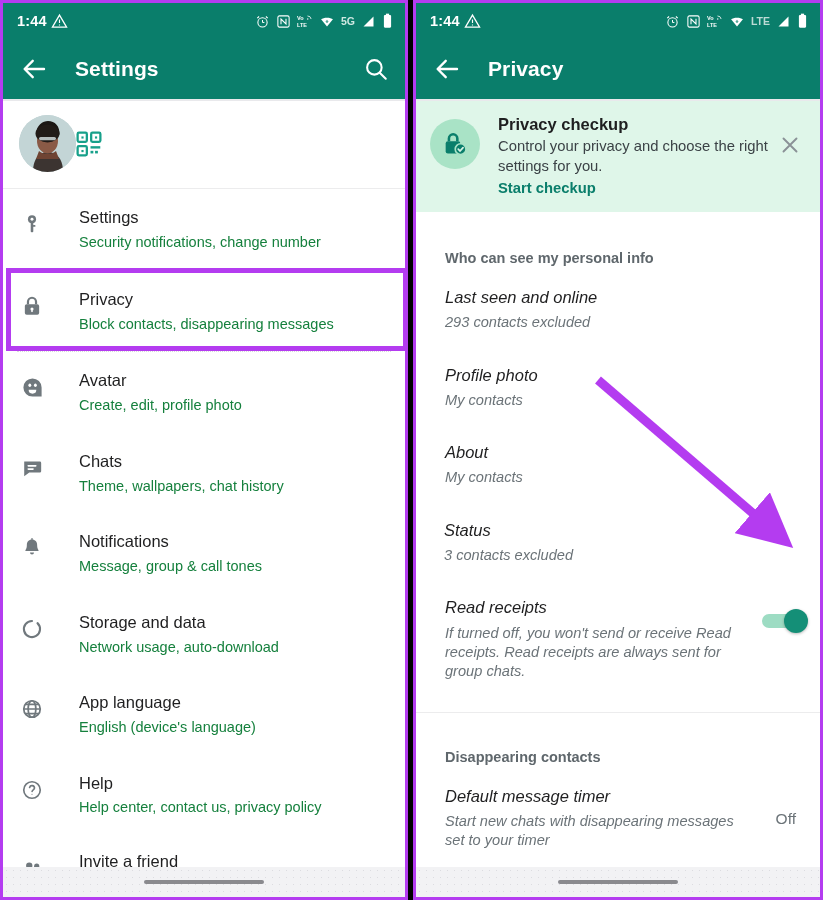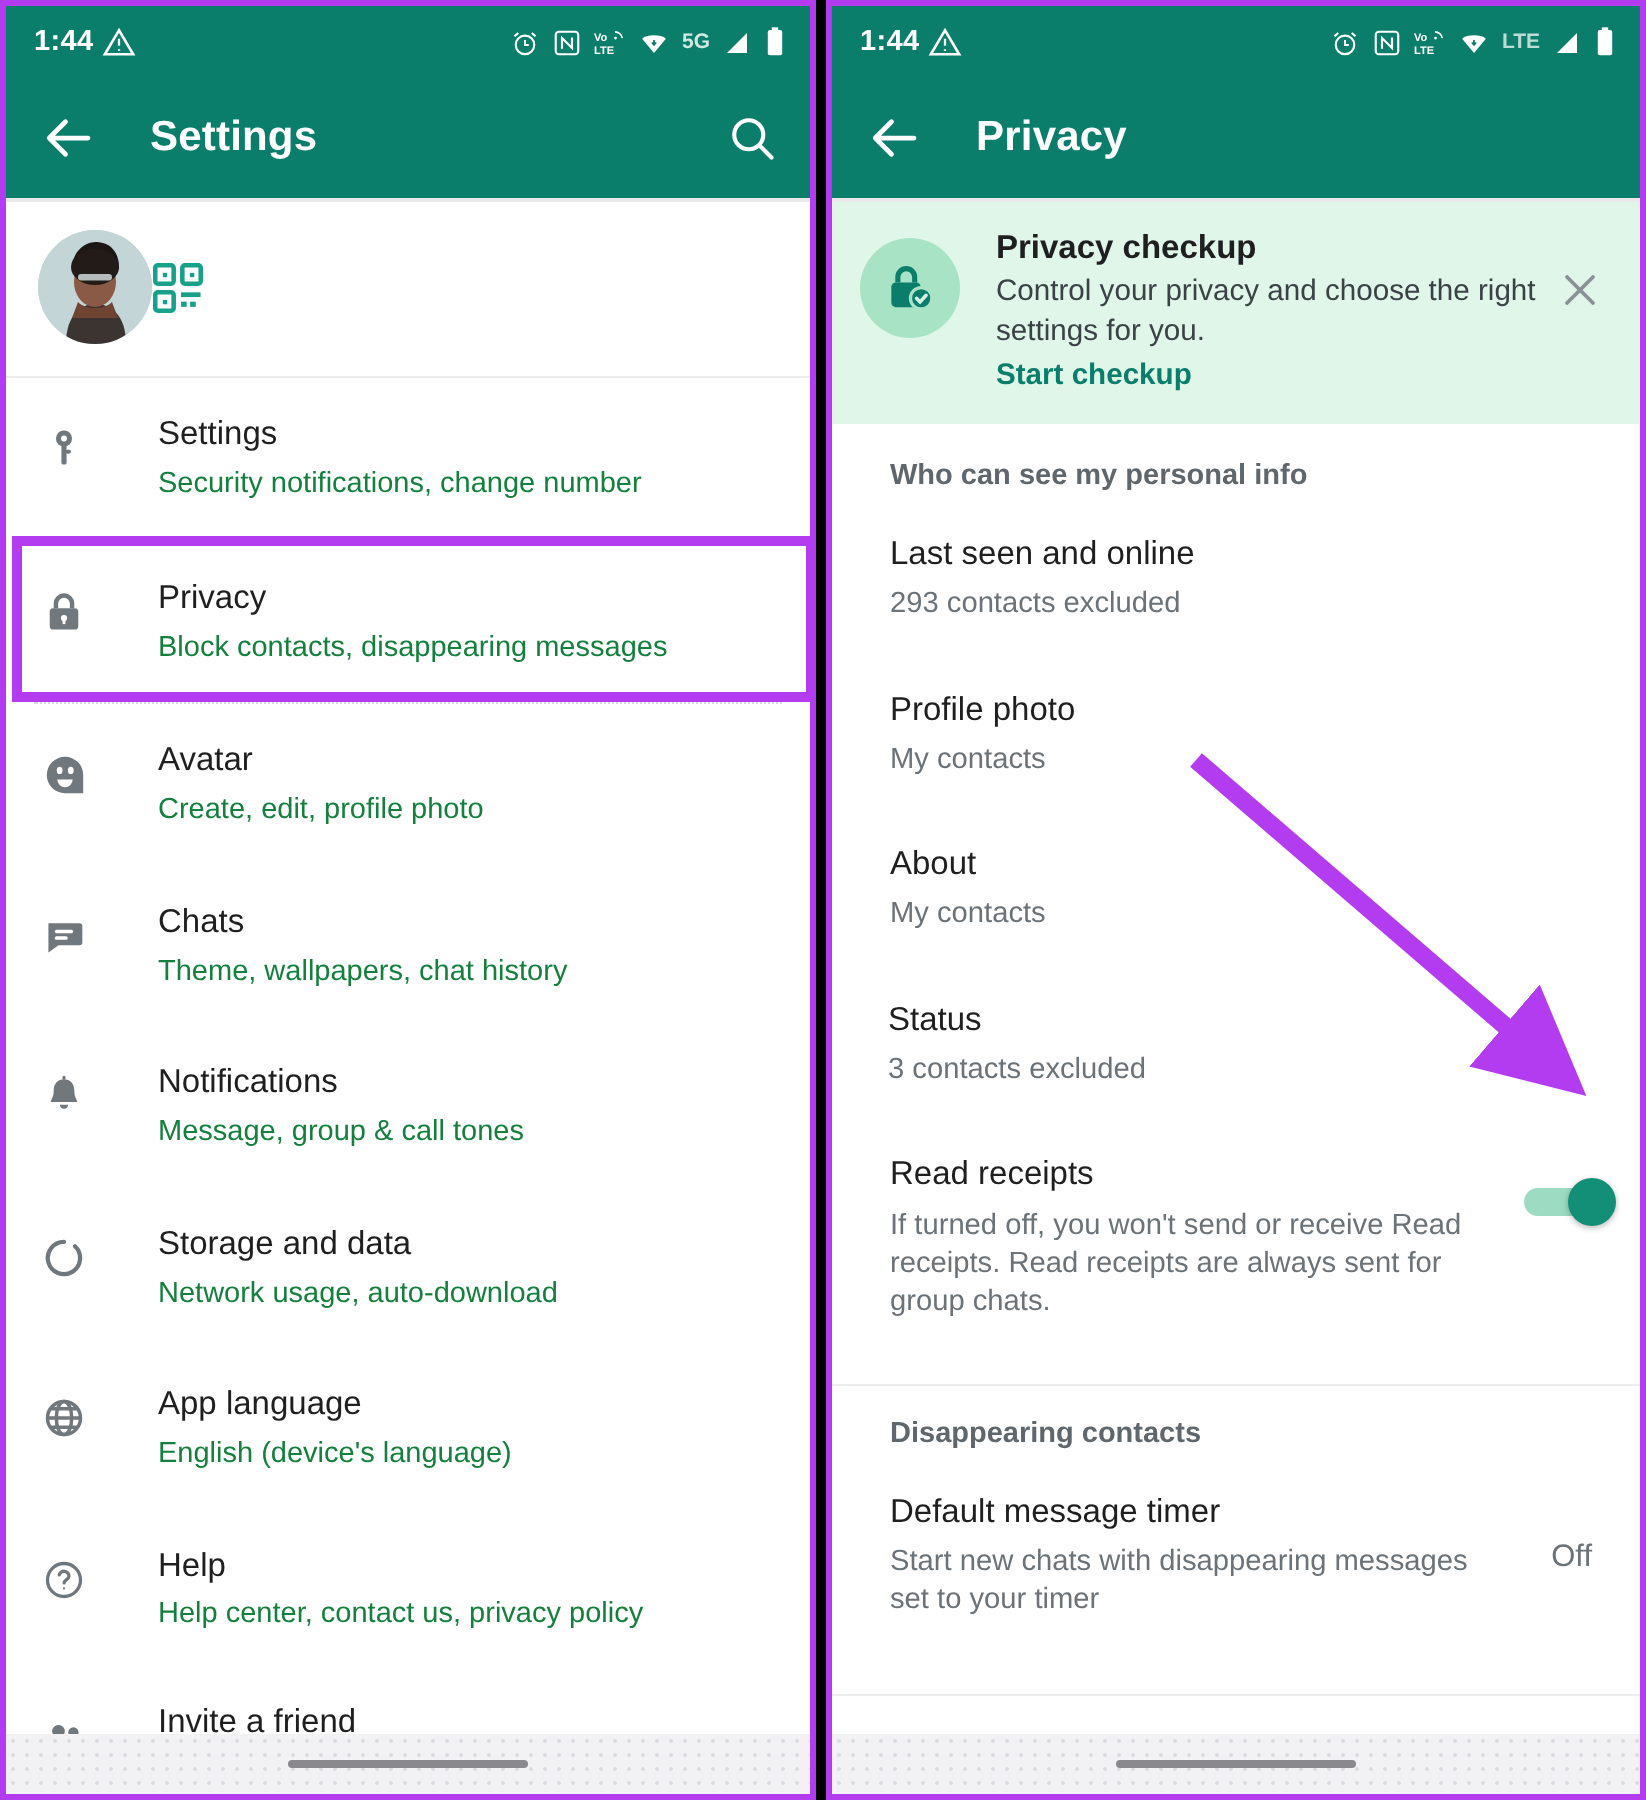--- a/index.html
+++ b/index.html
@@ -108,26 +108,27 @@
   .ck-body { margin-left:18px; flex:1 1 auto; }
   .ck-title { font-size:16.5px; color:#1f1f20; font-weight:bold; }
   .ck-desc { font-size:14.8px; color:#3b4246; margin-top:3px; line-height:1.33; }
   .ck-link { font-size:14.8px; color:#0a7e6b; font-weight:bold; margin-top:4px; }
   .ck-close { width:24px; height:24px; flex:0 0 24px; margin:18px 4px 0 10px; }
 
   
   .sec-head {
     font-size:14.5px; color:#5f676c; font-weight:bold;
     padding:18px 16px 10px 29px;
+    margin-top:20px;
   }
   .prow {
     display:flex; align-items:flex-start;
     padding:11px 16px 14px 29px; position:relative;
   }
-  .prow .pbody { flex:1 1 auto; }
+  .prow .pbody { flex:1 1 auto;font-style:italic; }
   .prow .p1 { font-size:16.5px; color:#1f1f20; line-height:1.28; }
   .prow .p2 { font-size:14.6px; color:#6b7378; margin-top:5px; line-height:1.33; }
   .prow .pright { font-size:15.5px; color:#6b7378; margin:24px 8px 0 14px; flex:0 0 auto; }
   .sep-line { height:1px; background:#ececed; margin:8px 0 0 0; }
 
   
   .toggle { flex:0 0 46px; width:46px; height:24px; position:relative; margin:12px 2px 0 12px; }
   .tg-track {
     position:absolute; left:0; top:5px; width:36px; height:14px;
     border-radius:8px; background:#9ddcc3;

